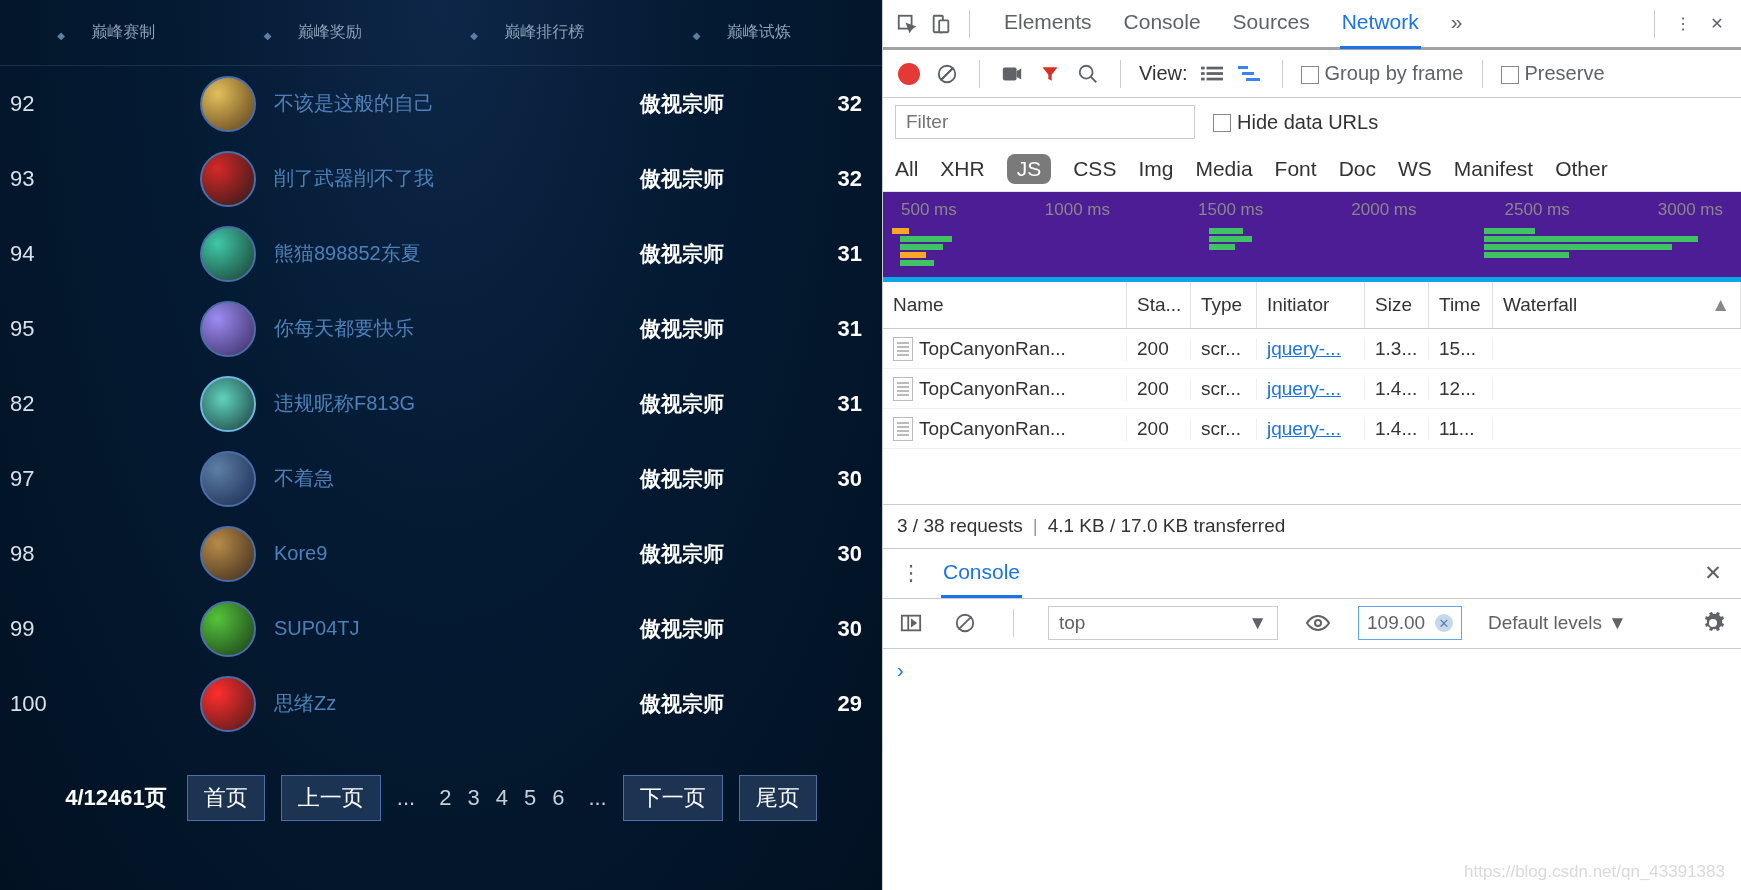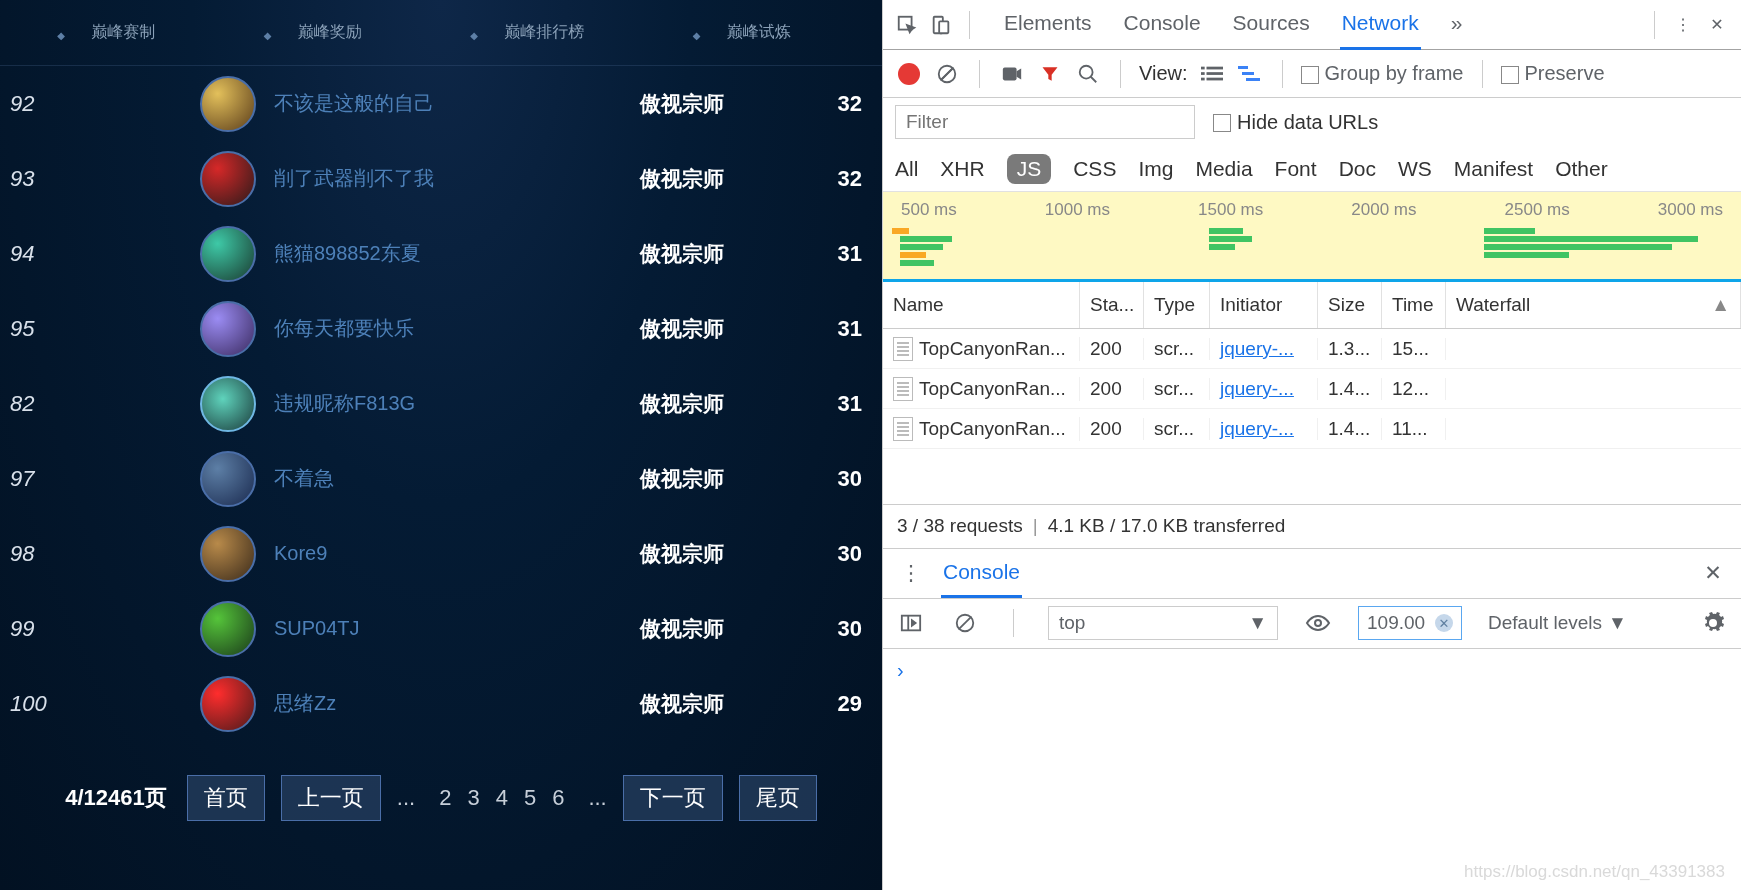--- a/index.html
+++ b/index.html
@@ -5,21 +5,21 @@
 * { margin: 0; padding: 0; box-sizing: border-box; font-family: "Microsoft YaHei", Arial, sans-serif; }
 body { width: 1741px; height: 890px; display: flex; overflow: hidden; background: #fff; }
 
 
 .game-panel { width: 882px; height: 890px; background: radial-gradient(ellipse at top, #0e2748 0%, #041b34 40%, #021122 100%); color: #c7cfd9; position: relative; overflow: hidden; }
 .game-tabs { display: flex; justify-content: space-around; padding: 22px 20px; border-bottom: 1px solid rgba(70,100,140,.3); }
 .game-tab { color: #8aa0b7; font-size: 16px; cursor: pointer; position: relative; padding: 0 8px; }
 .game-tab::before { content: "◆"; position: absolute; left: -26px; color: #5d7fa6; font-size: 10px; top: 8px; }
 .rank-list { padding: 0 0 0 0; }
 .rank-row { display: flex; align-items: center; height: 75px; padding: 0 10px; }
-.rank-num { width: 60px; font-size: 22px; color: #d8e0ea; font-style: italic; }
+.rank-num { width: 60px; font-size: 22px; color: #d8e0ea; }
 .avatar { width: 56px; height: 56px; border-radius: 50%; border: 2px solid #4a6ea8; margin: 0 18px 0 130px; background: radial-gradient(circle at 30% 30%, #e63946, #2a1a2f); flex-shrink: 0; }
 .avatar.a0 { background: radial-gradient(circle at 30% 30%, #e3c05b, #5b3d1a); }
 .avatar.a1 { background: radial-gradient(circle at 30% 30%, #d62828, #2a1a1a); }
 .avatar.a2 { background: radial-gradient(circle at 30% 30%, #3ec9a7, #1a3a2f); }
 .avatar.a3 { background: radial-gradient(circle at 30% 30%, #9b8cf3, #3a2a5f); }
 .avatar.a4 { background: radial-gradient(circle at 40% 40%, #5fd3bc, #1a3a3a); border-color: #6fb7e3; }
 .avatar.a5 { background: radial-gradient(circle at 30% 30%, #5d7fa6, #1a2a4f); }
 .avatar.a6 { background: radial-gradient(circle at 30% 30%, #b88a4a, #3a2a1a); }
 .avatar.a7 { background: radial-gradient(circle at 30% 30%, #55c43a, #1a3a1a); }
 .avatar.a8 { background: radial-gradient(circle at 30% 30%, #ff2d2d, #4a1a1a); }
@@ -28,52 +28,52 @@
 .rank-score { width: 100px; font-size: 22px; font-weight: bold; color: #fff; text-align: right; padding-right: 10px; }
 
 .pagination { display: flex; align-items: center; justify-content: center; gap: 16px; padding: 34px 0; font-size: 22px; }
 .page-info { color: #fff; font-weight: bold; margin-right: 4px; }
 .page-btn { background: rgba(40,65,100,.7); border: 1px solid #4a6ea8; color: #fff; padding: 7px 16px; font-size: 22px; cursor: pointer; }
 .page-dots { color: #c7cfd9; }
 .page-num { color: #c7cfd9; cursor: pointer; padding: 0 2px; }
 
 
 .devtools { flex: 1; background: #fff; display: flex; flex-direction: column; border-left: 1px solid #ccc; font-family: "Segoe UI", Arial, sans-serif; }
-.dt-top { display: flex; align-items: center; height: 50px; border-bottom: 1px solid #a3a3a3; padding: 14px 10px; gap: 6px; }
+.dt-top { display: flex; align-items: center; height: 50px; border-bottom: 3px solid #a3a3a3; padding: 14px 10px; gap: 6px; }
 .dt-icon { width: 28px; height: 28px; display: flex; align-items: center; justify-content: center; color: #5f6368; cursor: pointer; }
 .dt-tabs { display: flex; gap: 28px; margin-left: 18px; font-size: 21px; color: #5f6368; flex: 1; }
 .dt-tab { cursor: pointer; padding: 12px 2px; }
 .dt-tab.active { color: #1a73e8; border-bottom: 3px solid #1a73e8; }
 .dt-vsep { width: 1px; height: 28px; background: #ccc; margin: 0 8px; }
 
 .dt-toolbar { display: flex; align-items: center; height: 48px; border-bottom: 1px solid #ccc; padding: 0 12px; gap: 10px; font-size: 20px; color: #5f6368; }
 .record-dot { width: 22px; height: 22px; border-radius: 50%; background: #e53935; }
 .dt-toolbar .lbl { color: #333; }
 .chk { width: 18px; height: 18px; border: 1px solid #888; display: inline-block; vertical-align: middle; margin-right: 6px; }
 .funnel { color: #d93025; }
 
 .dt-filter-row { display: flex; align-items: center; height: 48px; padding: 0 12px; gap: 18px; font-size: 20px; }
 .filter-input { width: 300px; height: 34px; border: 1px solid #ccc; padding: 0 10px; font-size: 19px; color: #999; }
 
 .dt-type-row { display: flex; align-items: center; height: 46px; padding: 0 12px; gap: 22px; font-size: 21px; border-bottom: 1px solid #e1e1e1; color: #333; }
 .type-pill { cursor: pointer; text-align: center; }
 .type-pill.active { background: #7a7a7a; color: #fff; border-radius: 8px; padding: 3px 10px; }
 
-.timeline { height: 90px; border-bottom: 3px solid #0ea5e9; position: relative; background: #fef9c3; }
+.timeline { height: 90px; border-bottom: 5px solid #0ea5e9; position: relative; background: #4c1d95; }
 .tl-ticks { display: flex; justify-content: space-between; padding: 8px 18px 0; font-size: 17px; color: #888; }
 .tl-bars { position: absolute; left: 0; right: 0; top: 36px; bottom: 6px; }
 .tl-bar { position: absolute; height: 6px; background: #40c463; }
 .tl-bar.o { background: #f9a825; }
 
 .net-table { flex: 1; overflow: auto; border-bottom: 1px solid #ccc; }
 .net-head { display: flex; border-bottom: 1px solid #ccc; font-size: 19px; color: #333; background: #fff; }
 .net-head > div { padding: 12px 10px; border-right: 1px solid #e1e1e1; }
 .net-row { display: flex; font-size: 19px; color: #333; border-bottom: 1px solid #f0f0f0; align-items: center; height: 40px; }
 .net-row > div { padding: 0 10px; border-right: 1px solid #f0f0f0; overflow: hidden; text-overflow: ellipsis; white-space: nowrap; }
-.col-name { width: 197px; display: flex; align-items: center; gap: 6px; }
+.col-name { width: 244px; display: flex; align-items: center; gap: 6px; }
 .col-st { width: 64px; }
 .col-type { width: 66px; }
 .col-init { width: 108px; color: #1a73e8; text-decoration: underline; }
 .col-size { width: 64px; }
 .col-time { width: 64px; }
 .col-wf { flex: 1; position: relative; }
 .file-icon { width: 20px; height: 24px; border: 1px solid #bbb; background: linear-gradient(#fff,#fff); display: inline-block; position: relative; }
 .file-icon::before { content: ""; position: absolute; left: 3px; right: 3px; top: 4px; height: 2px; background: #bbb; box-shadow: 0 4px #bbb, 0 8px #bbb, 0 12px #bbb; }
 .sort-arrow { margin-left: auto; color: #888; }
 

